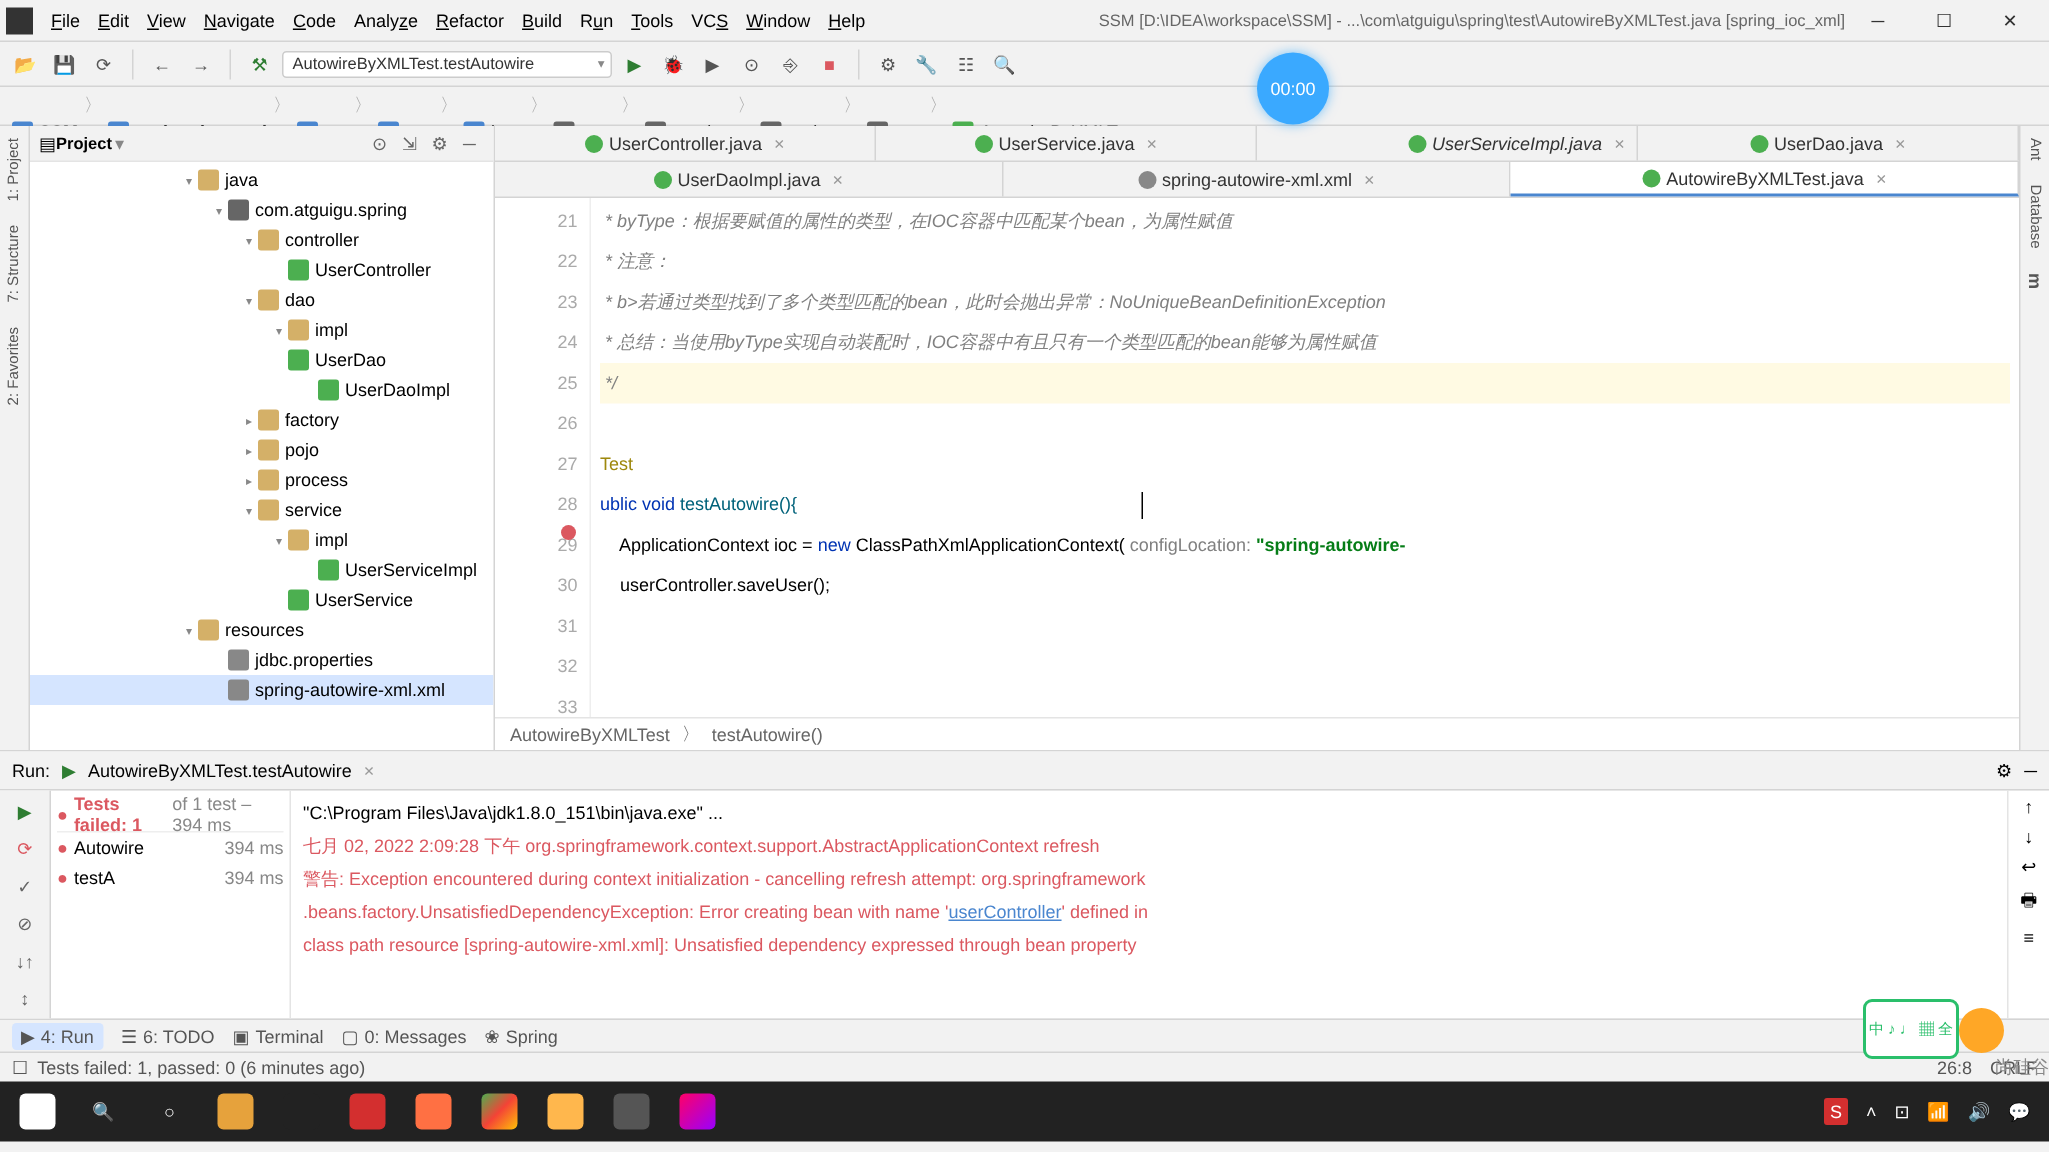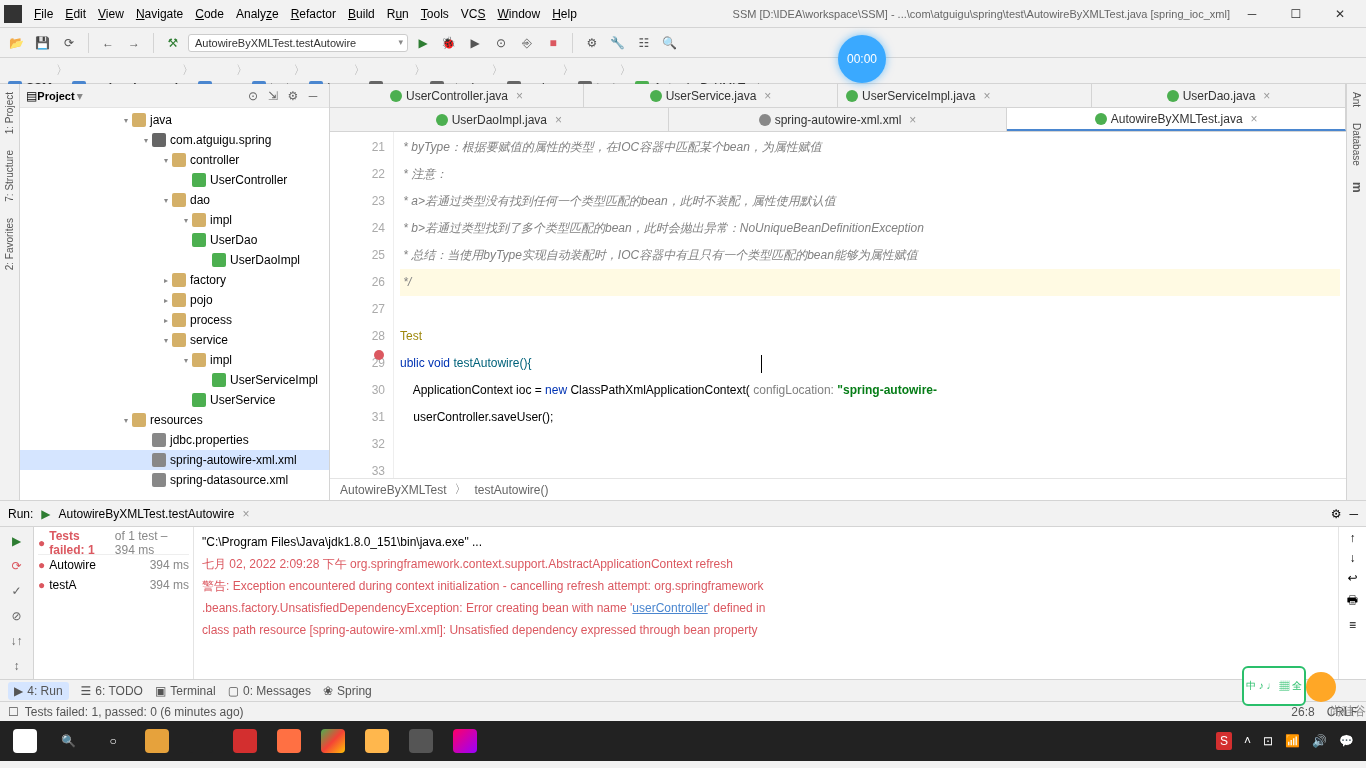--- a/index.html
+++ b/index.html
@@ -294,41 +294,36 @@
         <div class="node" style="padding-left: 120px;">
           <span class="arrow"></span>
           <span class="nic ic-file"></span>
           <span>jdbc.properties</span>
         </div>
         <div class="node sel" style="padding-left: 120px;">
           <span class="arrow"></span>
           <span class="nic ic-xml"></span>
           <span>spring-autowire-xml.xml</span>
         </div>
-        <div class="node" style="padding-left: 120px;">
-          <span class="arrow"></span>
-          <span class="nic ic-xml"></span>
-          <span>spring-datasource.xml</span>
-        </div>
       </div>
   </div>
 
   <div class="editor">
     <div class="tabs" id="tabs1">
         <div class="tab" style="flex: 1 1 0%; justify-content: center;">
           <span class="icn ic-cls" style="width:12px;height:12px;border-radius:50%"></span>
           <span>UserController.java</span>
           <span class="cx">×</span>
         </div>
         <div class="tab" style="flex: 1 1 0%; justify-content: center;">
           <span class="icn ic-int" style="width:12px;height:12px;border-radius:50%"></span>
           <span>UserService.java</span>
           <span class="cx">×</span>
         </div>
-        <div class="tab" style="flex: 1 1 0%; justify-content: flex-start;">
+        <div class="tab" style="flex: 1 1 0%; justify-content: flex-end; font-style: italic;">
           <span class="icn ic-cls" style="width:12px;height:12px;border-radius:50%"></span>
           <span>UserServiceImpl.java</span>
           <span class="cx">×</span>
         </div>
         <div class="tab" style="flex: 1 1 0%; justify-content: center;">
           <span class="icn ic-int" style="width:12px;height:12px;border-radius:50%"></span>
           <span>UserDao.java</span>
           <span class="cx">×</span>
         </div>
       </div>
@@ -362,21 +357,20 @@
           <div class="gline">28</div>
           <div class="gline">29</div>
           <div class="gline">30</div>
           <div class="gline">31</div>
           <div class="gline">32</div>
           <div class="gline">33</div>
         </div>
       <div class="codetext">
         <div class="cline cm"> * byType：根据要赋值的属性的类型，在IOC容器中匹配某个bean，为属性赋值</div>
         <div class="cline cm"> * 注意：</div>
-        <div class="cline cm"> * a&gt;若通过类型没有找到任何一个类型匹配的bean，此时不装配，属性使用默认值</div>
         <div class="cline cm"> * b&gt;若通过类型找到了多个类型匹配的bean，此时会抛出异常：NoUniqueBeanDefinitionException</div>
         <div class="cline cm"> * 总结：当使用byType实现自动装配时，IOC容器中有且只有一个类型匹配的bean能够为属性赋值</div>
         <div class="cline cm hl"> */</div>
         <div class="cline"></div>
         <div class="cline"><span class="an">Test</span></div>
         <div class="cline"><span class="kw">ublic </span><span class="kw">void </span><span class="mt">testAutowire(){</span><span style="margin-left:230px" class="cursor-caret"></span></div>
         <div class="cline"><span>    ApplicationContext ioc = </span><span class="kw">new </span><span>ClassPathXmlApplicationContext(</span><span class="pn"> configLocation: </span><span class="st">"spring-autowire-</span></div>
         <div class="cline">    userController.saveUser();</div>
         <div class="cline"></div>
       </div>

